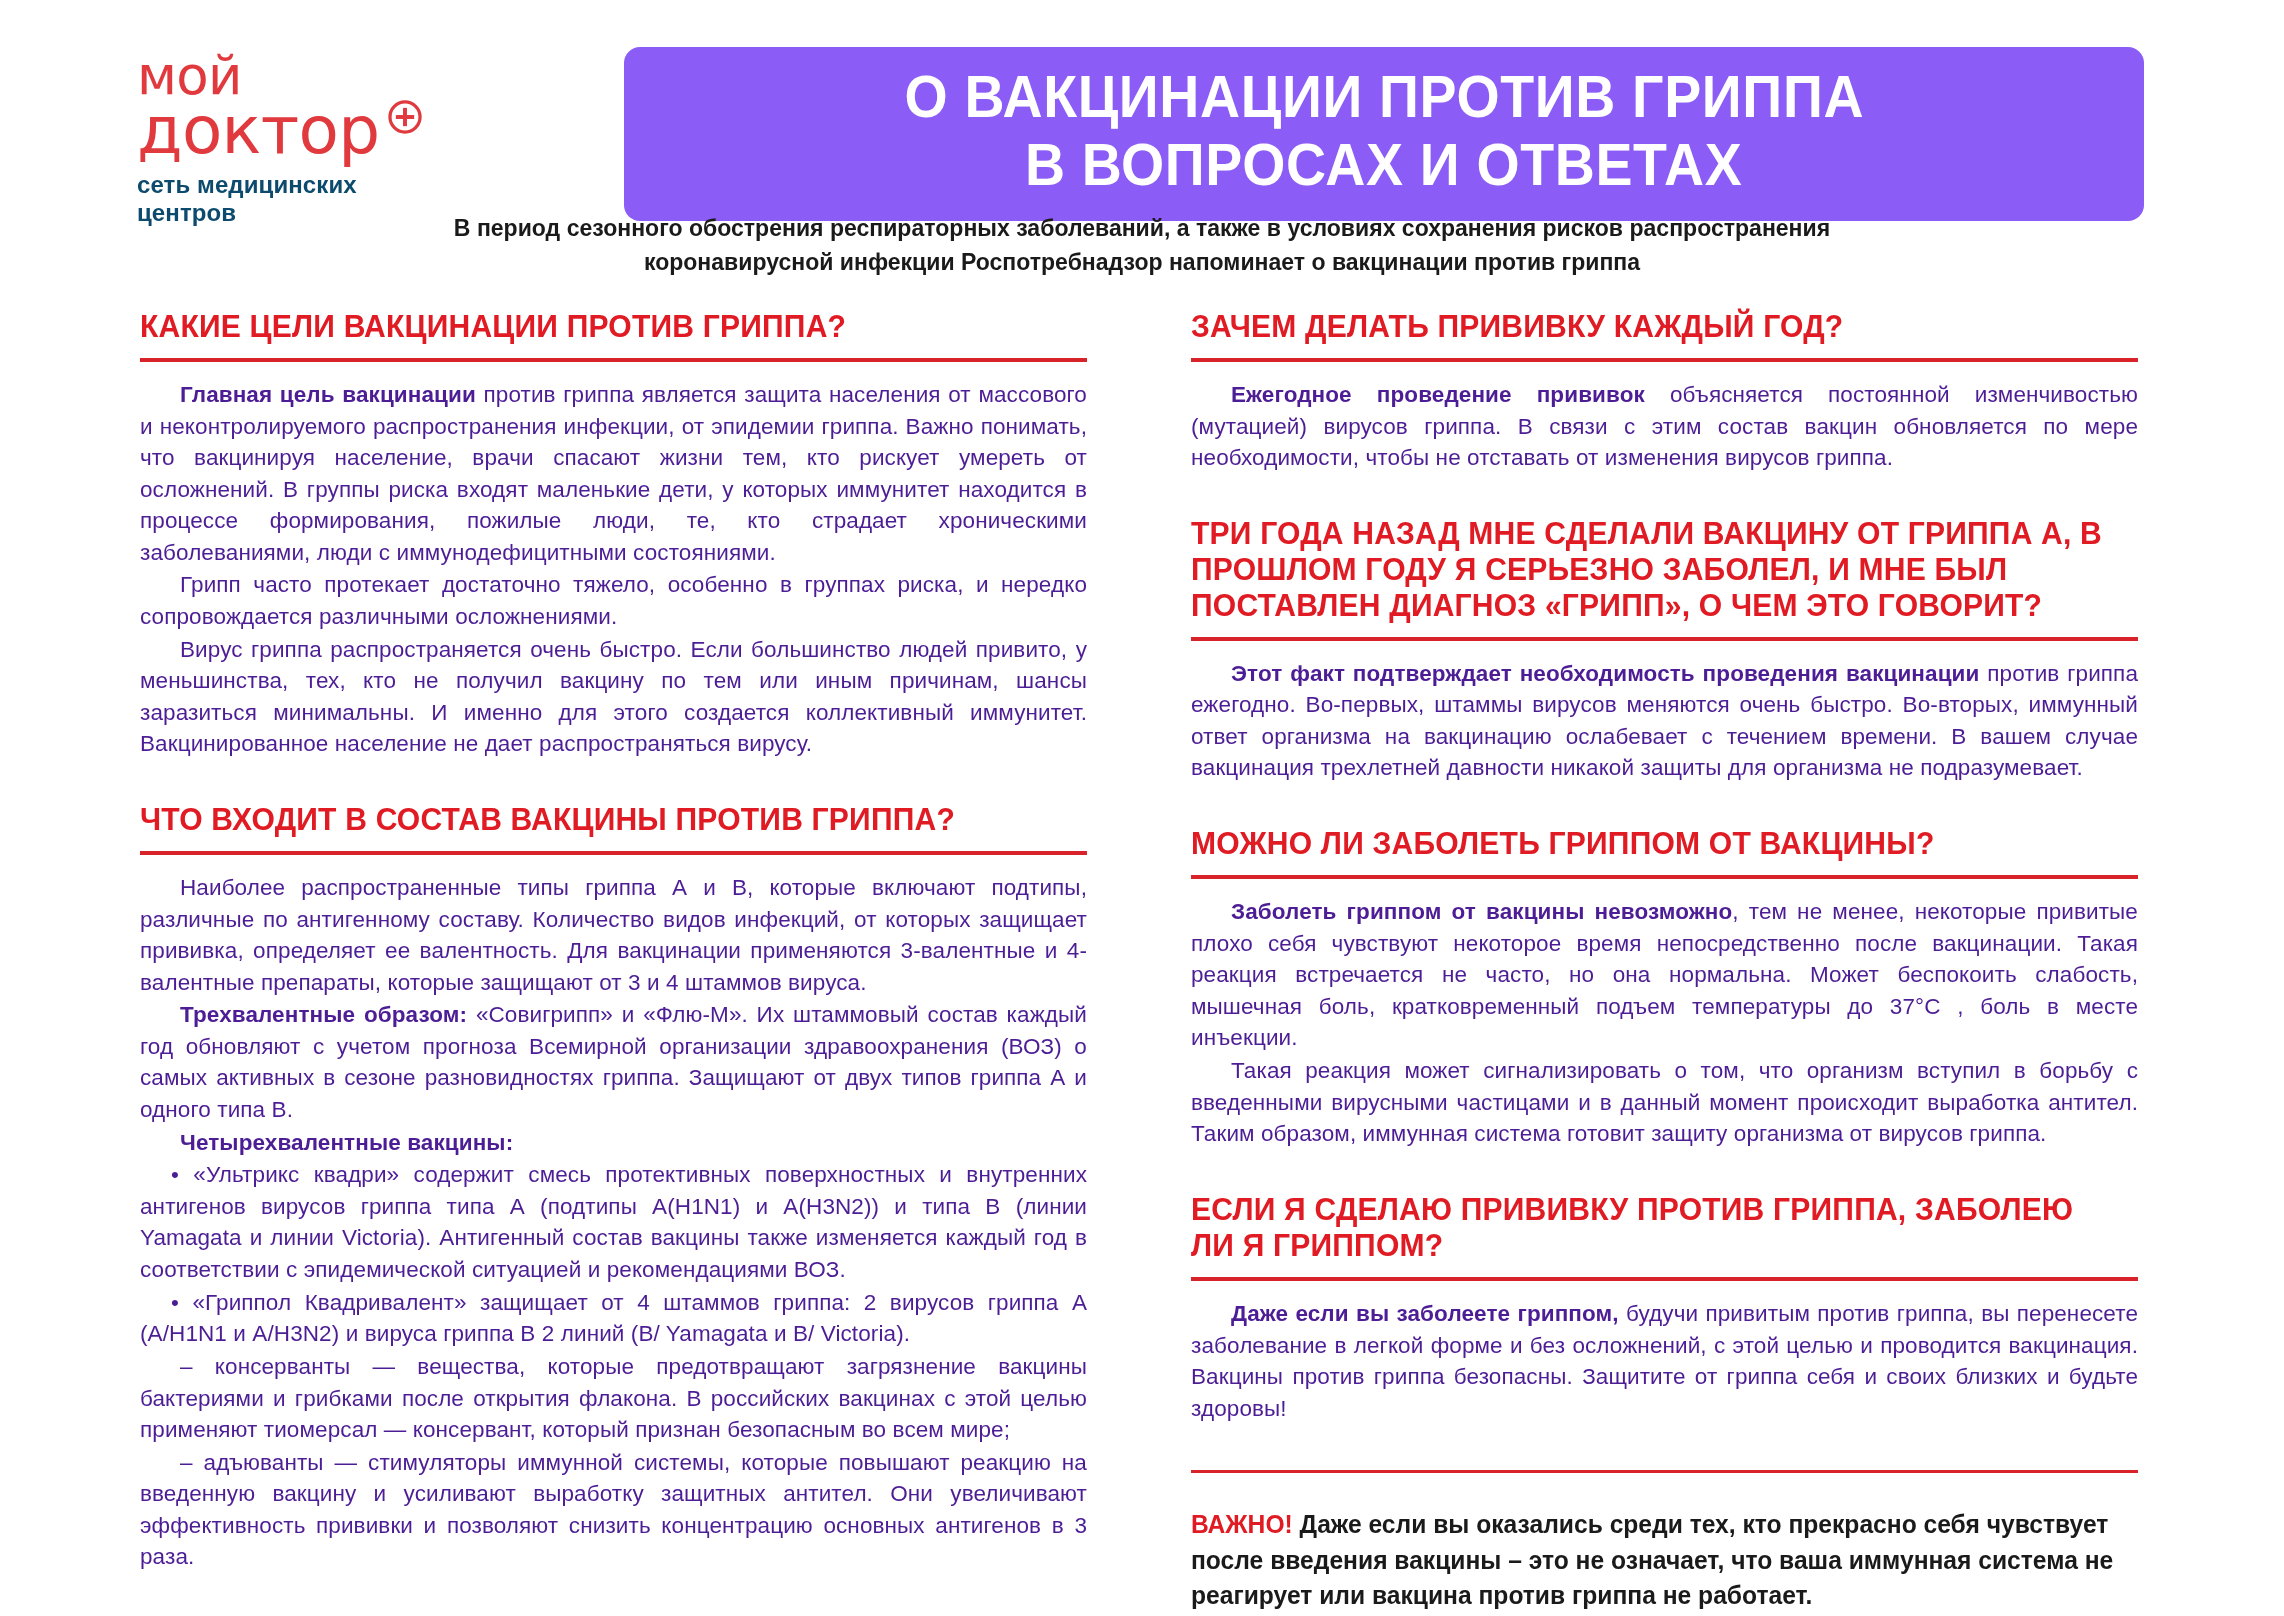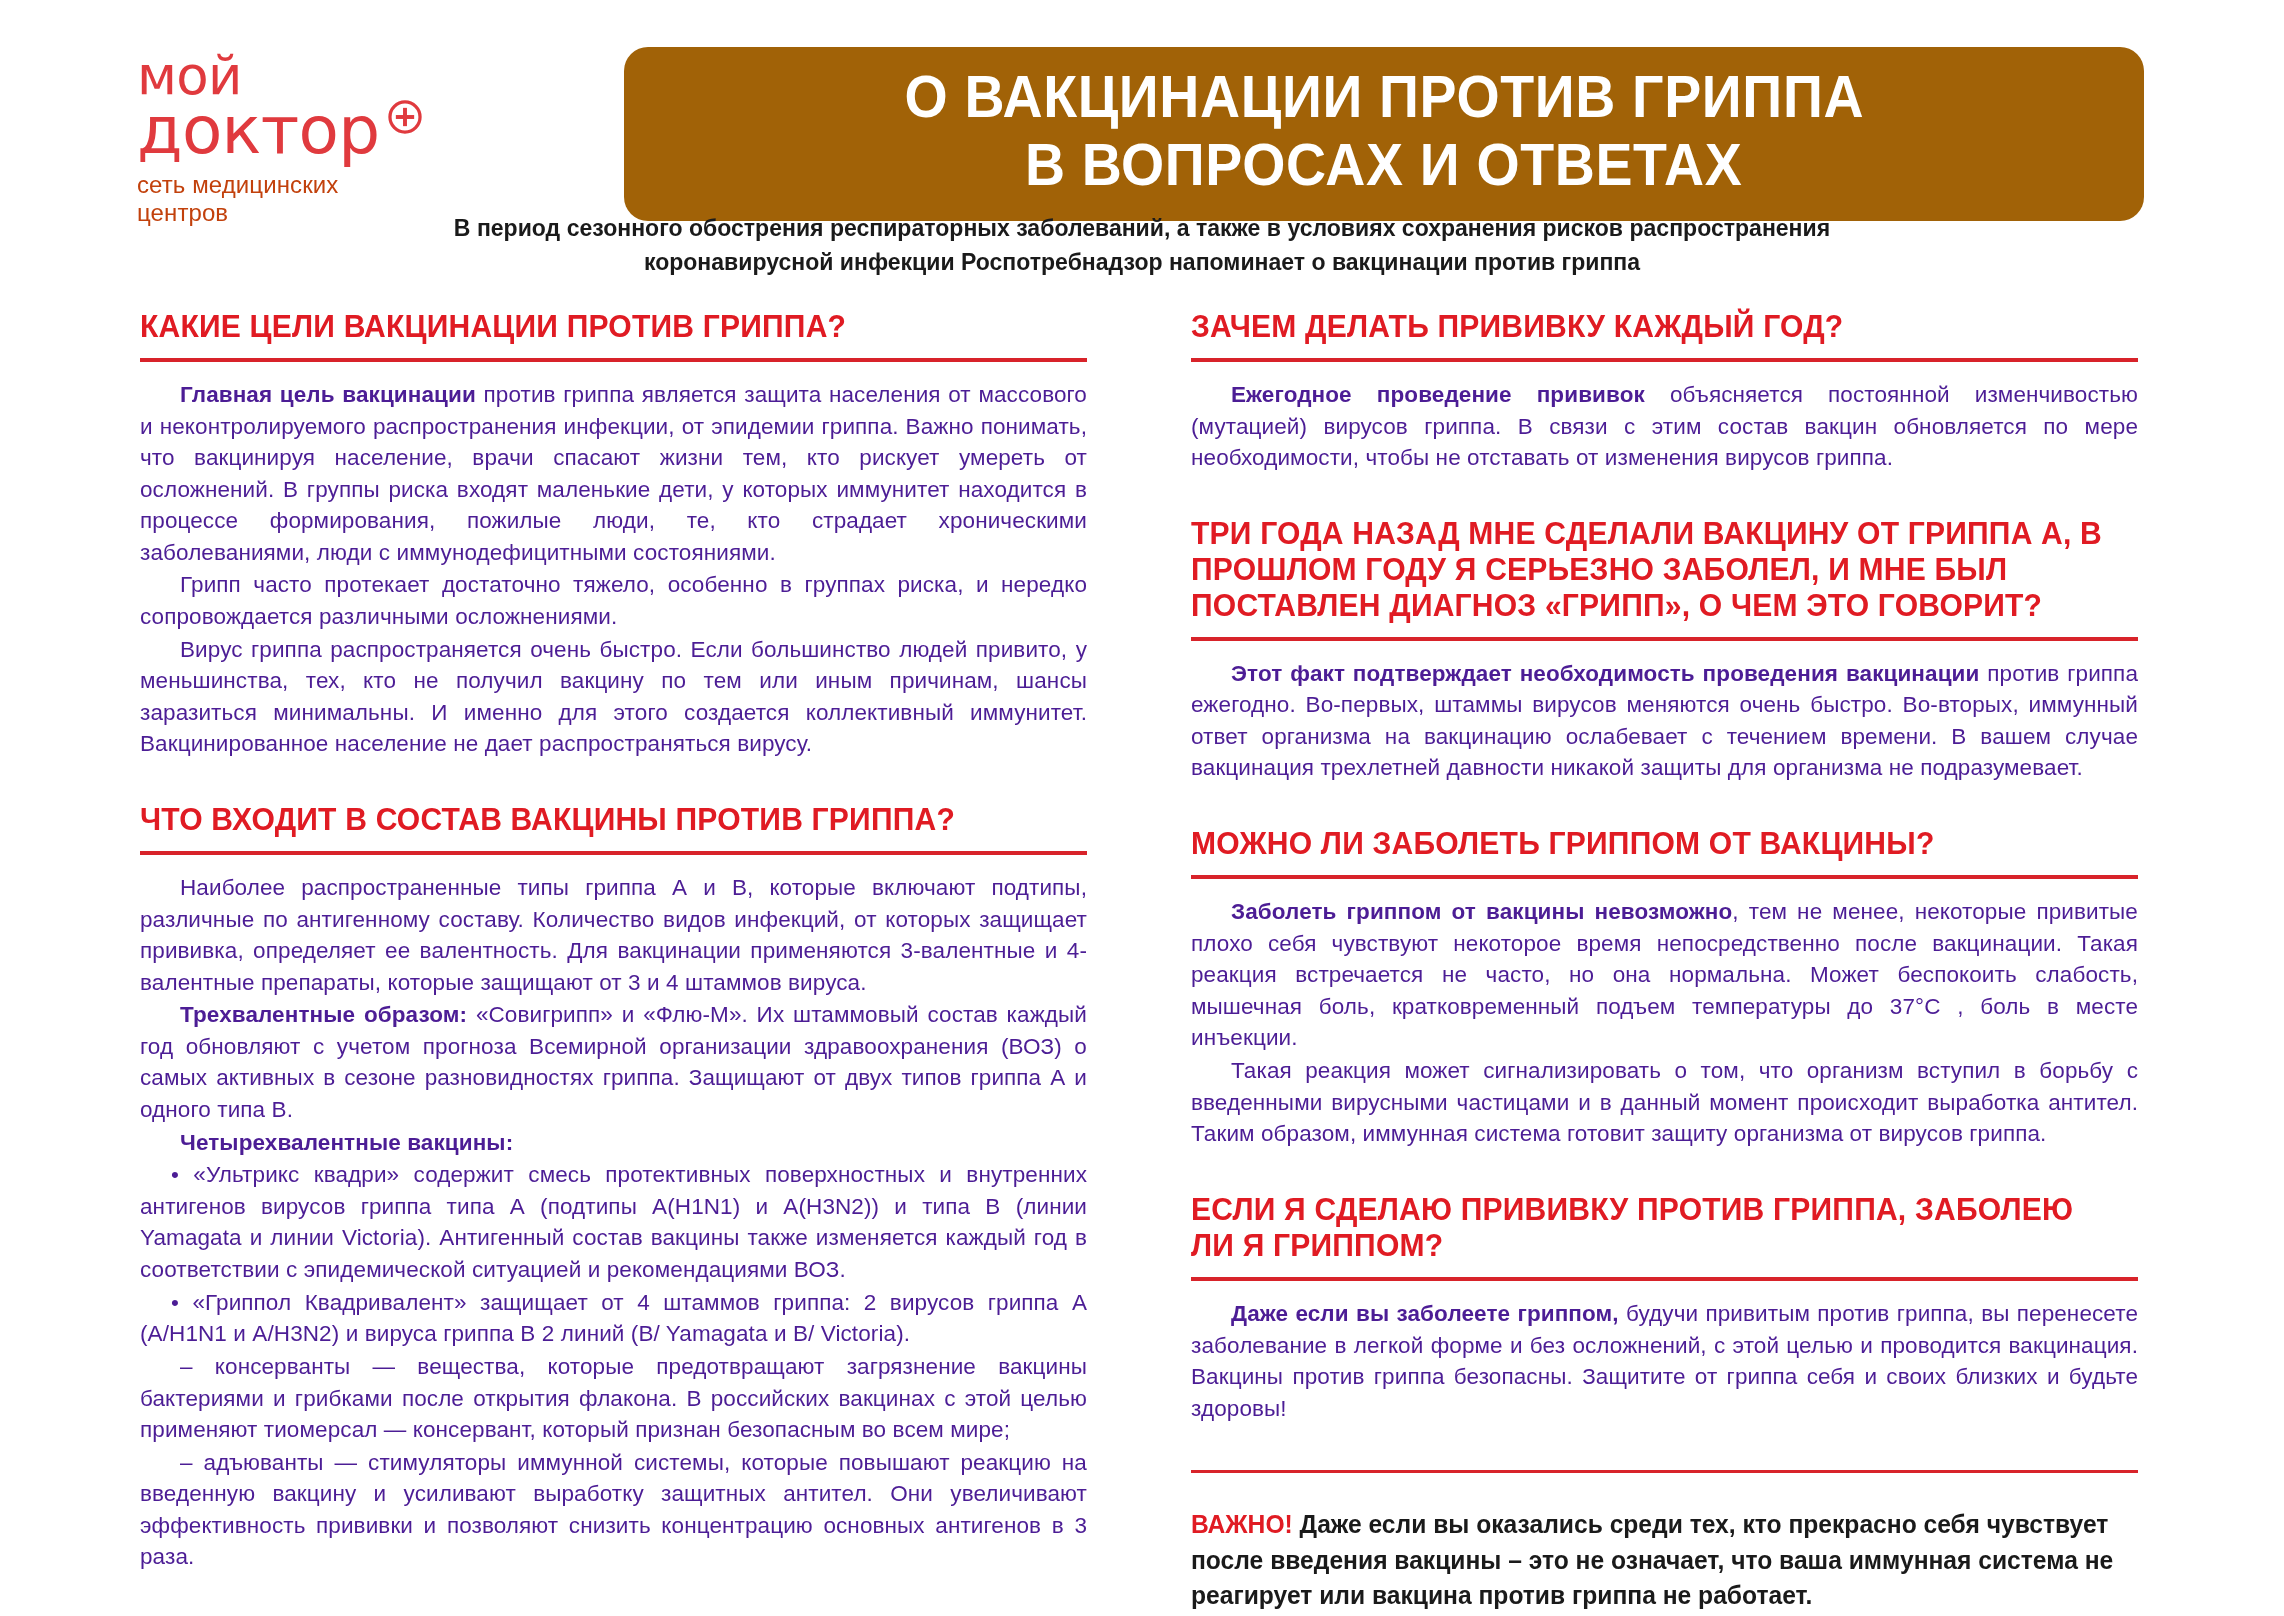--- a/index.html
+++ b/index.html
@@ -48,34 +48,35 @@
     right: -43px;
     top: 48px;
     width: 34px;
     height: 34px;
   }
   .logo-sub {
     margin-top: 9px;
     font-family: "Liberation Sans", sans-serif;
     font-size: 24px;
     line-height: 1.18;
-    color: #c2410c;
+    color: #0c4a6e;
     letter-spacing: 0.1px;
     max-width: 280px;
+    font-weight: bold;
   }
 
   .banner-wrap {
     flex: 1;
     padding-right: 140px;
     display: flex;
     justify-content: flex-end;
   }
   .banner {
-    background: #a16207;
-    border-radius: 24px;
+    background: #8b5cf6;
+    border-radius: 16px;
     width: 1520px;
     min-height: 163px;
     display: flex;
     flex-direction: column;
     align-items: center;
     justify-content: center;
     padding: 17px 26px 21px 26px;
     box-sizing: border-box;
   }
   .banner-line {

